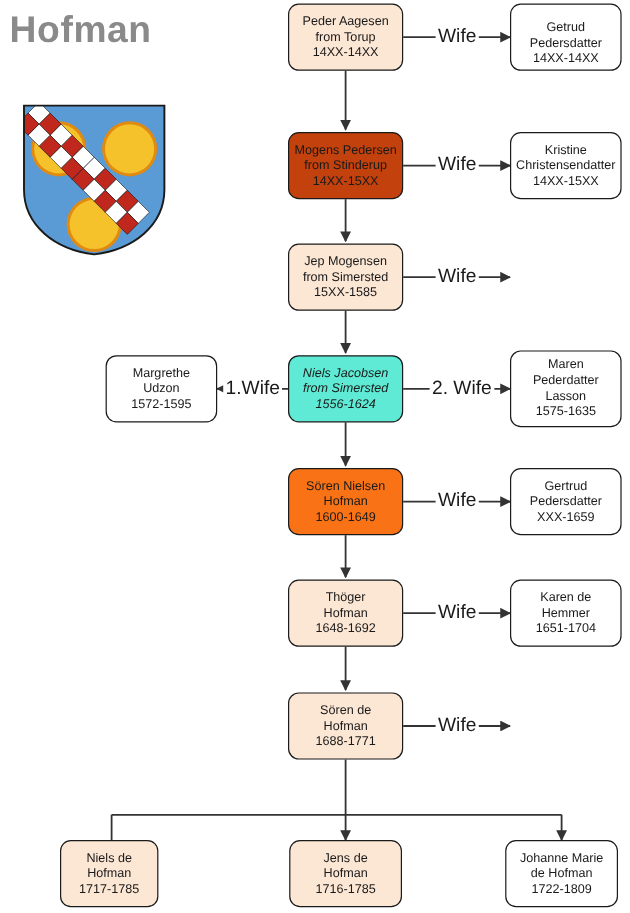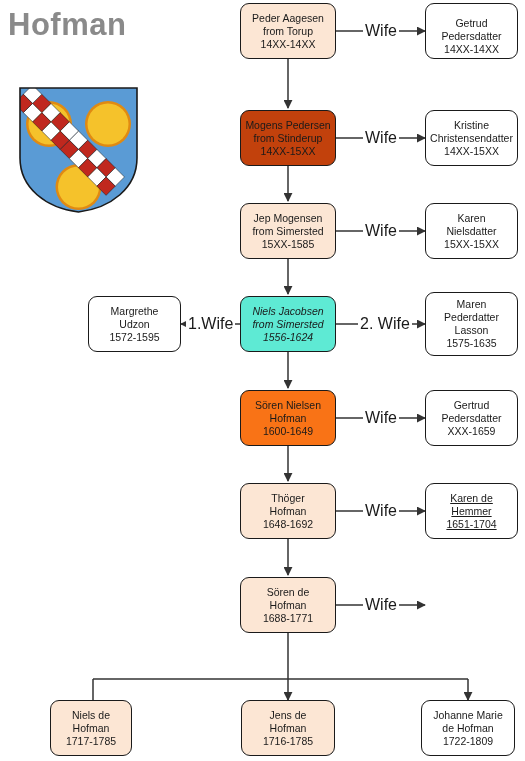--- a/index.html
+++ b/index.html
@@ -212,25 +212,20 @@
       <span class="line">Kristine</span>
       <span class="line">Christensendatter</span>
       <span class="line">14XX-15XX</span>
     </div>
 
   <div class="node filled" style="left: 240px; top: 203px; width: 96px; height: 56px; background: rgb(252, 230, 212);">
       <span class="line">Jep Mogensen</span>
       <span class="line">from Simersted</span>
       <span class="line">15XX-1585</span>
     </div>
-  <div class="node" style="left: 425px; top: 203px; width: 93px; height: 56px; background: rgb(255, 255, 255);">
-      <span class="line">Karen</span>
-      <span class="line">Nielsdatter</span>
-      <span class="line">15XX-15XX</span>
-    </div>
 
   <div class="node" style="left: 88px; top: 296px; width: 93px; height: 56px; background: rgb(255, 255, 255);">
       <span class="line">Margrethe</span>
       <span class="line">Udzon</span>
       <span class="line">1572-1595</span>
     </div>
   <div class="node filled" style="left: 240px; top: 296px; width: 96px; height: 56px; background: #5eead4; font-style: italic;">
       <span class="line">Niels Jacobsen</span>
       <span class="line">from Simersted</span>
       <span class="line">1556-1624</span>
@@ -251,21 +246,21 @@
       <span class="line">Gertrud</span>
       <span class="line">Pedersdatter</span>
       <span class="line">XXX-1659</span>
     </div>
 
   <div class="node filled" style="left: 240px; top: 483px; width: 96px; height: 56px; background: rgb(252, 230, 212);">
       <span class="line">Thöger</span>
       <span class="line">Hofman</span>
       <span class="line">1648-1692</span>
     </div>
-  <div class="node" style="left: 425px; top: 483px; width: 93px; height: 56px; background: rgb(255, 255, 255); text-decoration: underline;">
+  <div class="node" style="left: 425px; top: 483px; width: 93px; height: 56px; background: rgb(255, 255, 255);">
       <span class="line">Karen de</span>
       <span class="line">Hemmer</span>
       <span class="line">1651-1704</span>
     </div>
 
   <div class="node filled" style="left: 240px; top: 577px; width: 96px; height: 56px; background: rgb(252, 230, 212); text-align: right;">
       <span class="line">Sören de</span>
       <span class="line">Hofman</span>
       <span class="line">1688-1771</span>
     </div>

